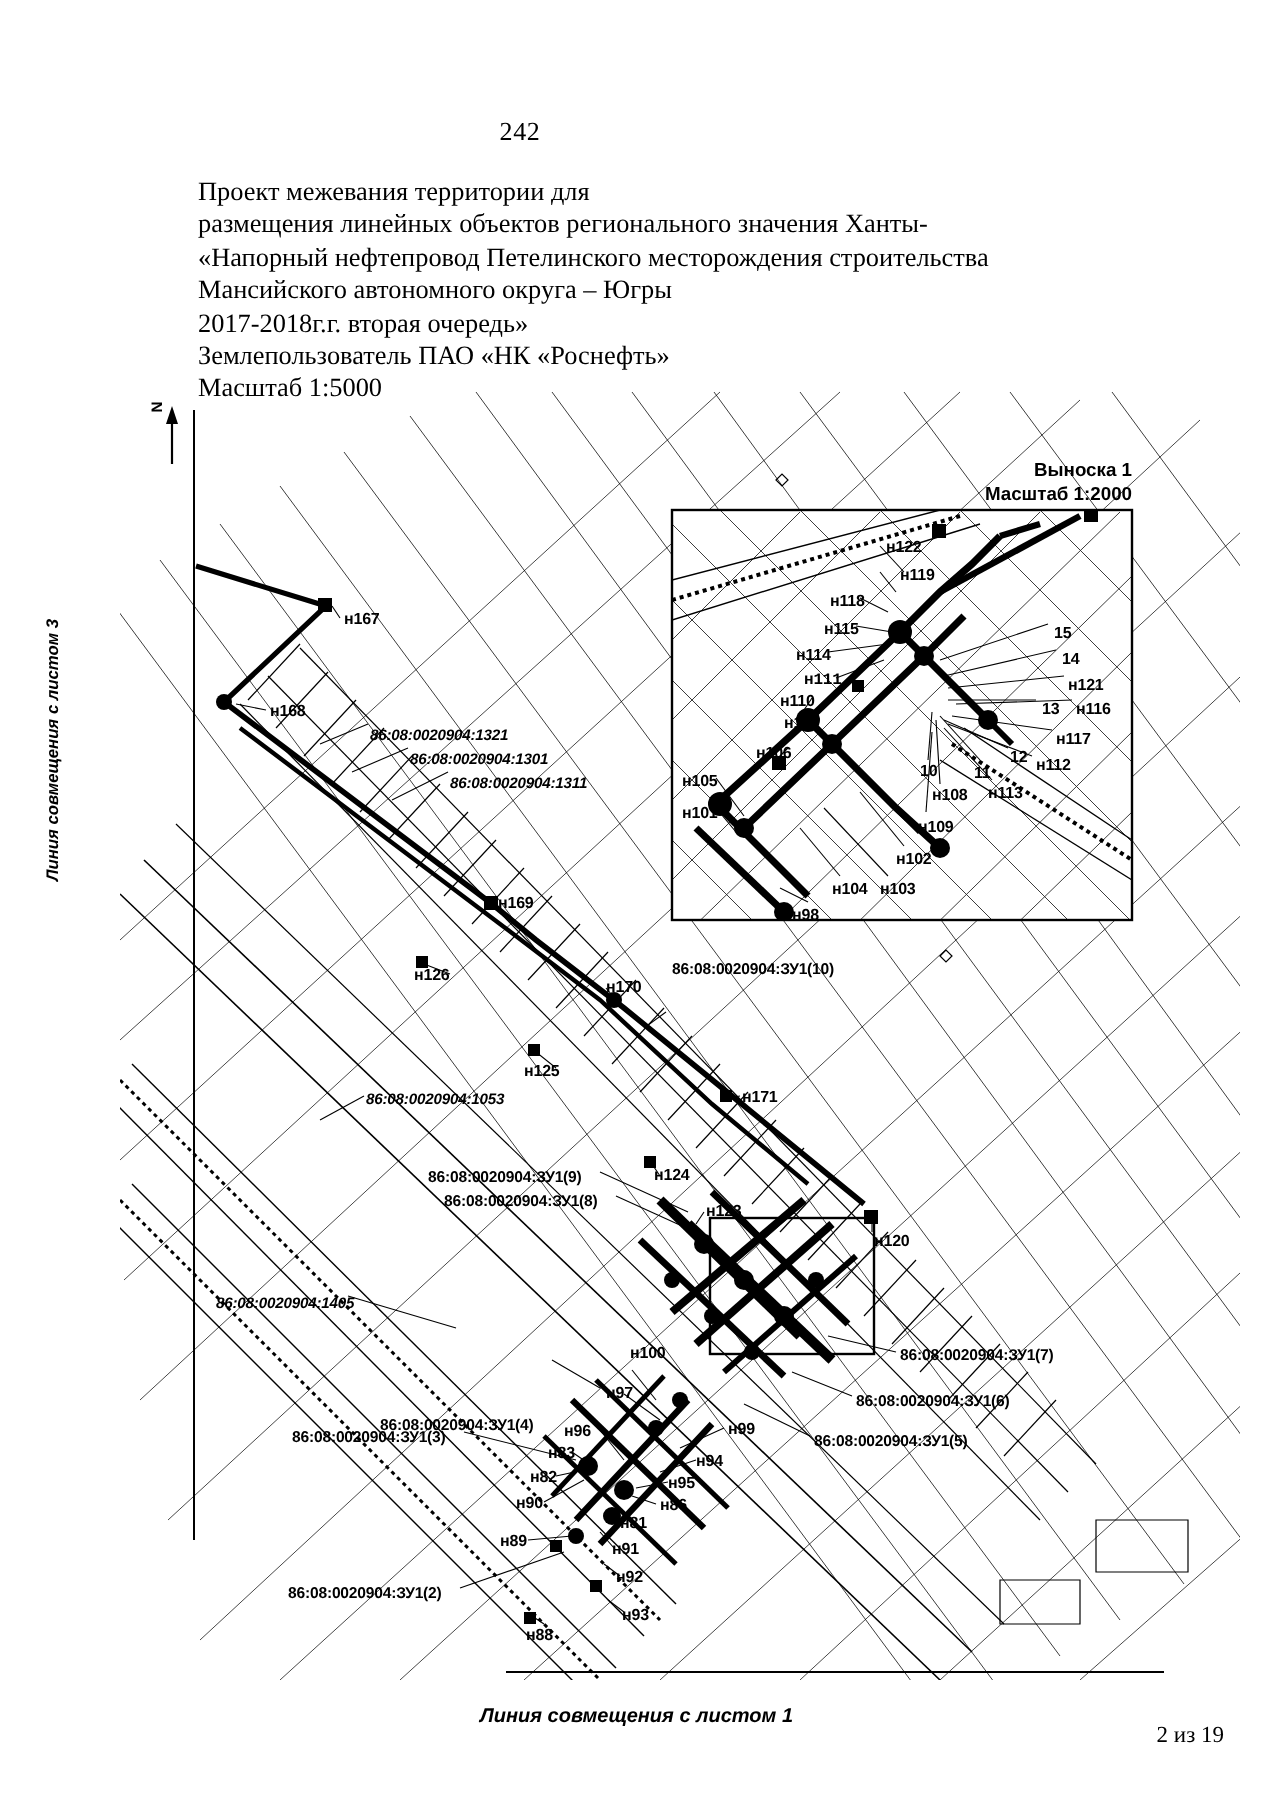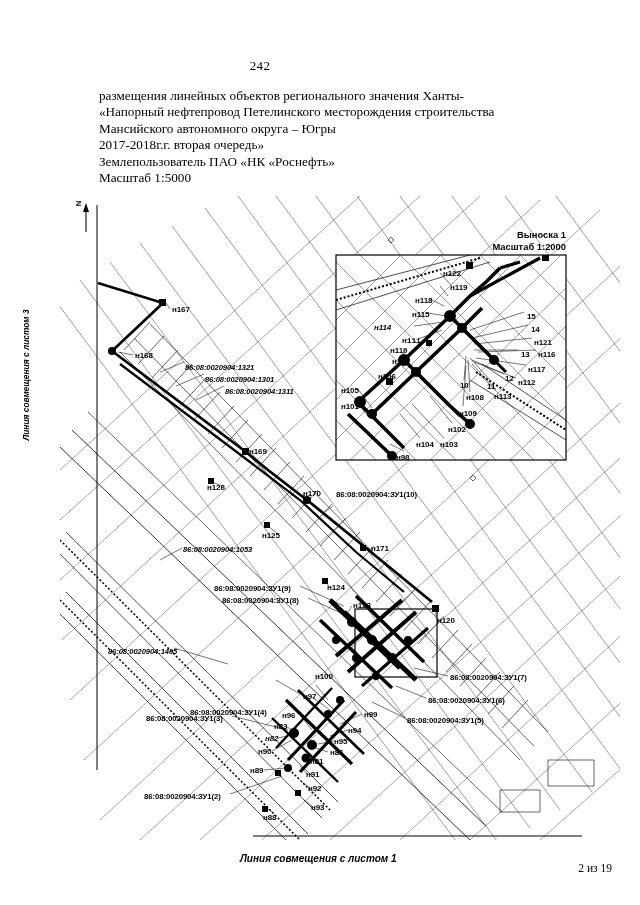--- a/index.html
+++ b/index.html
@@ -66,20 +66,21 @@
   }
 </style>
 </head>
 <body>
 
 <div class="page">
 
   <div id="page-number">242</div>
 
   <div id="title-block">
+    <div>Проект межевания территории для</div>
     <div>размещения линейных объектов регионального значения Ханты-</div>
     <div>«Напорный нефтепровод Петелинского месторождения строительства</div>
     <div>Мансийского автономного округа – Югры</div>
     <div>2017-2018г.г. вторая очередь»</div>
     <div>Землепользователь ПАО «НК «Роснефть»</div>
     <div>Масштаб 1:5000</div>
   </div>
 
   <div id="inset-caption">
     <div>Выноска 1</div>
@@ -422,21 +423,21 @@
   <div id="footer-pages">2 из 19</div>
 
   <div id="layer-main-cad">
       <div class="lbl cad" style="left: 185px; top: 363px;">86:08:0020904:1321</div>
       <div class="lbl cad" style="left: 205px; top: 375px;">86:08:0020904:1301</div>
       <div class="lbl cad" style="left: 225px; top: 387px;">86:08:0020904:1311</div>
       <div class="lbl cad" style="left: 183px; top: 545px;">86:08:0020904:1053</div>
       <div class="lbl cad" style="left: 108px; top: 647px;">86:08:0020904:1405</div>
     </div>
   <div id="layer-main-zu">
-      <div class="lbl zu" style="left: 336px; top: 490px; text-align: right;">86:08:0020904:ЗУ1(10)</div>
+      <div class="lbl zu" style="left: 336px; top: 480px; text-align: right;">86:08:0020904:ЗУ1(10)</div>
       <div class="lbl zu" style="left: 214px; top: 584px;">86:08:0020904:ЗУ1(9)</div>
       <div class="lbl zu" style="left: 222px; top: 596px;">86:08:0020904:ЗУ1(8)</div>
       <div class="lbl zu" style="left: 450px; top: 673px;">86:08:0020904:ЗУ1(7)</div>
       <div class="lbl zu" style="left: 428px; top: 696px;">86:08:0020904:ЗУ1(6)</div>
       <div class="lbl zu" style="left: 407px; top: 716px;">86:08:0020904:ЗУ1(5)</div>
       <div class="lbl zu" style="left: 190px; top: 691px; margin-top: 17px;">86:08:0020904:ЗУ1(4)</div>
       <div class="lbl zu" style="left: 146px; top: 714px;">86:08:0020904:ЗУ1(3)</div>
       <div class="lbl zu" style="left: 144px; top: 792px;">86:08:0020904:ЗУ1(2)</div>
     </div>
   <div id="layer-main-pts">
@@ -449,37 +450,37 @@
       <div class="lbl small" style="left: 371px; top: 544px;">н171</div>
       <div class="lbl small" style="left: 327px; top: 583px;">н124</div>
       <div class="lbl small" style="left: 353px; top: 601px;">н123</div>
       <div class="lbl small" style="left: 437px; top: 616px;">н120</div>
       <div class="lbl small" style="left: 315px; top: 672px;">н100</div>
       <div class="lbl small" style="left: 303px; top: 692px;">н97</div>
       <div class="lbl small" style="left: 364px; top: 710px;">н99</div>
       <div class="lbl small" style="left: 282px; top: 711px;">н96</div>
       <div class="lbl small" style="left: 274px; top: 722px;">н83</div>
       <div class="lbl small" style="left: 348px; top: 726px;">н94</div>
-      <div class="lbl small" style="left: 265px; top: 734px; font-style: italic;">н82</div>
+      <div class="lbl small" style="left: 265px; top: 734px;">н82</div>
       <div class="lbl small" style="left: 334px; top: 737px;">н95</div>
       <div class="lbl small" style="left: 258px; top: 747px;">н90</div>
       <div class="lbl small" style="left: 330px; top: 748px;">н86</div>
       <div class="lbl small" style="left: 310px; top: 757px;">н81</div>
       <div class="lbl small" style="left: 250px; top: 766px;">н89</div>
       <div class="lbl small" style="left: 306px; top: 770px;">н91</div>
       <div class="lbl small" style="left: 308px; top: 784px;">н92</div>
       <div class="lbl small" style="left: 263px; top: 813px;">н88</div>
       <div class="lbl small" style="left: 311px; top: 803px;">н93</div>
     </div>
   <div id="layer-inset-pts">
       <div class="lbl small" style="left: 443px; top: 269px;">н122</div>
       <div class="lbl small" style="left: 430px; top: 283px; padding-left: 20px;">н119</div>
       <div class="lbl small" style="left: 415px; top: 296px;">н118</div>
       <div class="lbl small" style="left: 412px; top: 310px;">н115</div>
-      <div class="lbl small" style="left: 374px; top: 323px; font-style: italic;">н114</div>
+      <div class="lbl small" style="left: 398px; top: 323px;">н114</div>
       <div class="lbl small" style="left: 402px; top: 336px; font-family: Liberation Mono, monospace;">н111</div>
       <div class="lbl small" style="left: 390px; top: 346px;">н110</div>
       <div class="lbl small" style="left: 392px; top: 357px;">н107</div>
       <div class="lbl small" style="left: 378px; top: 372px;">н106</div>
       <div class="lbl small" style="left: 341px; top: 386px;">н105</div>
       <div class="lbl small" style="left: 341px; top: 402px;">н101</div>
       <div class="lbl small" style="left: 527px; top: 312px;">15</div>
       <div class="lbl small" style="left: 531px; top: 325px;">14</div>
       <div class="lbl small" style="left: 534px; top: 338px;">н121</div>
       <div class="lbl small" style="left: 521px; top: 350px;">13</div>

